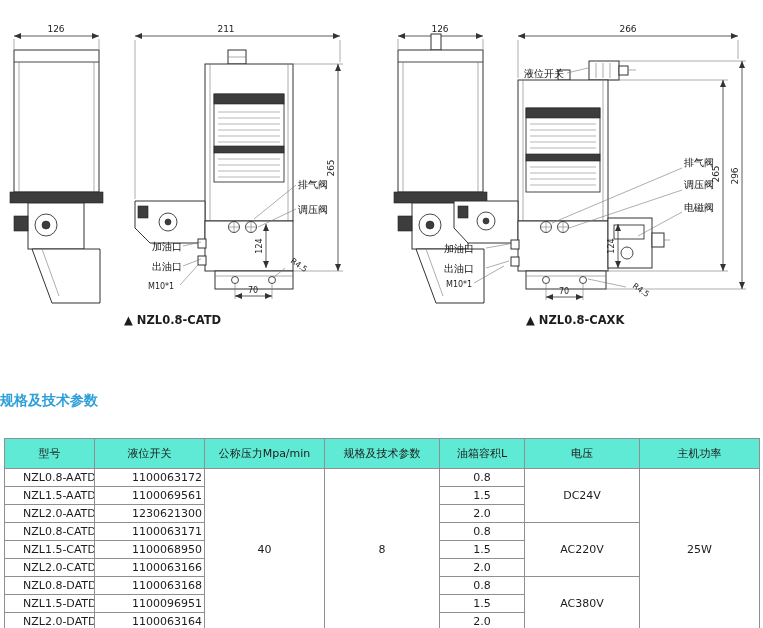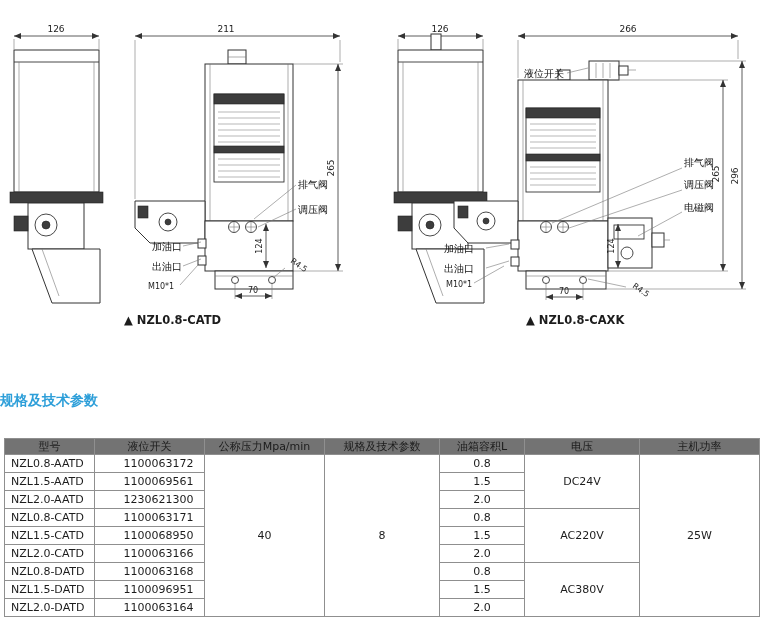--- a/index.html
+++ b/index.html
@@ -19,23 +19,23 @@
   .thin{stroke:#777;stroke-width:0.6;fill:none}
   .dk{fill:#3d3d3d;stroke:#222;stroke-width:0.6}
   .plate-line{stroke:#9a9a9a;stroke-width:0.7}
   .dimline{stroke:#333;stroke-width:0.8;fill:none}
   .section-title{position:absolute;left:0;top:392px;color:#2e9fd9;
     font-size:14px;font-weight:bold}
   table.spec{position:absolute;left:4px;top:438px;width:755px;
     border-collapse:collapse;table-layout:fixed;font-size:11px;color:#1c1c1c}
   .spec th,.spec td{border:1px solid #8f8f8f;text-align:center;height:18px;
     padding:0 2px;font-weight:normal;overflow:hidden;white-space:nowrap}
-  .spec thead th{background:#737373;height:16px}
-  .spec td.model{text-align:left;padding-left:6px}
-  .spec td.code{text-align:center;padding-left:20px}
+  .spec thead th{background:#5eead4;height:30px}
+  .spec td.model{text-align:left;padding-left:18px}
+  .spec td.code{text-align:right;padding-left:20px}
   .c-model{width:90px}.c-code{width:110px}.c-flow{width:120px}
   .c-press{width:115px}.c-vol{width:85px}.c-volt{width:115px}.c-pow{width:120px}
 </style>
 </head>
 <body>
 
 <div class="page">
 
   <svg id="svg-left" width="378" height="330" viewBox="0 0 378 330">
     <defs>

